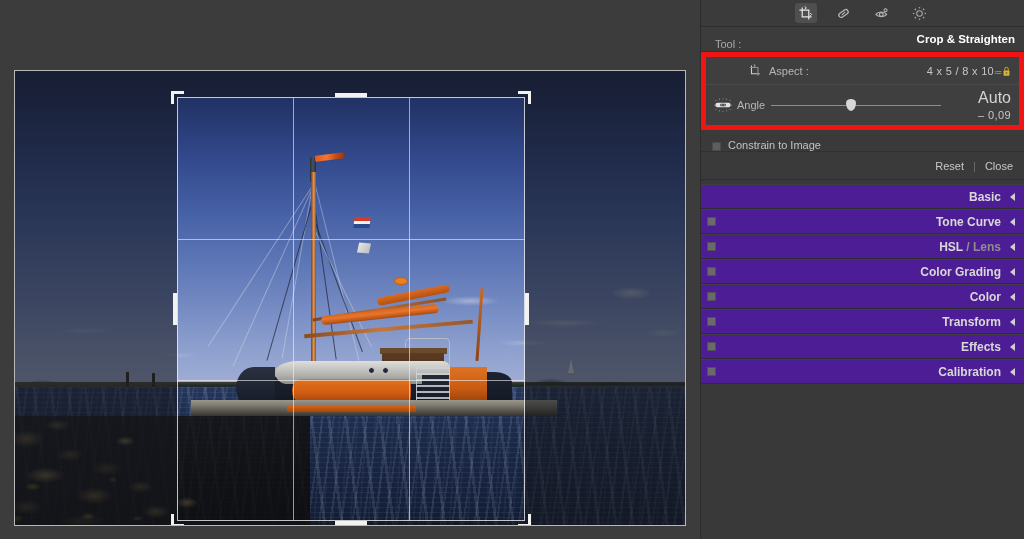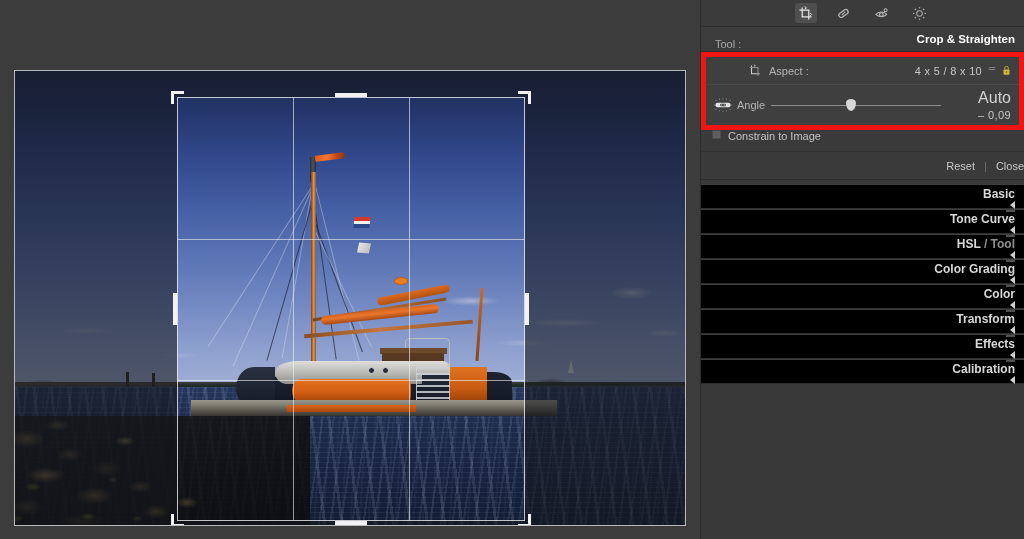--- a/index.html
+++ b/index.html
@@ -433,21 +433,21 @@
   .ctl-row {
     height: 28px;
     display: flex;
     align-items: center;
     padding: 0 8px 0 6px;
   }
   #aspect-row { border-bottom: 1px solid #4a4a4a; padding-left: 38px; }
 
   .ctl-icon { width: 22px; display: flex; align-items: center; justify-content: center; }
   .ctl-label { font-size: 11px; color: #b6b6b6; margin-left: 3px; }
-  .ctl-right { margin-left: auto; display: flex; align-items: flex-start; gap: 6px; }
+  .ctl-right { margin-left: auto; display: flex; align-items: flex-end; }
   .aspect-val { font-size: 11px; color: #c6c6c6; letter-spacing: .3px; }
   .aspect-caret { font-size: 8px; color: #9a9a9a; line-height: 1; }
 
   #angle-row { height: 40px; position: relative; }
   .slider-wrap { flex: 1; margin: 0 10px 0 6px; position: relative; height: 14px; display: flex; align-items: center; }
   .slider-track {
     width: 100%; height: 1px; background: #8d8d8d;
   }
   .slider-knob {
     position: absolute;
@@ -458,57 +458,57 @@
     transform: translateX(-50%) rotate(180deg);
     cursor: pointer;
   }
   .angle-right { width: 60px; display: flex; flex-direction: column; align-items: flex-end; }
   .angle-auto { font-size: 16px; color: #d3d3d3; cursor: pointer; }
   .angle-val { font-size: 11px; color: #c9c9c9; margin-top: 2px; letter-spacing: .4px; }
 
   #constrain-row {
     height: 22px;
     display: flex;
-    align-items: flex-start;
+    align-items: flex-end;
     padding-left: 11px;
     border-bottom: 1px solid #323232;
     background: #3a3a3a;
   }
   .chk {
     width: 9px; height: 9px;
     background: #5e5e5e;
     border: 1px solid #4a4a4a;
     margin-right: 7px;
     cursor: pointer;
   }
   #constrain-row .lbl { font-size: 11px; color: #c2c2c2; }
 
   #reset-close-row {
     height: 28px;
     display: flex;
     align-items: center;
     justify-content: flex-end;
     gap: 9px;
+    padding-right: 11px;
     background: #3a3a3a;
     border-bottom: 1px solid #2d2d2d;
   }
   #reset-close-row .btn { font-size: 11px; color: #c8c8c8; cursor: pointer; }
   #reset-close-row .sep { color: #6d6d6d; font-size: 11px; }
 
   #panel-list { margin-top: 4px; }
   .panel-item {
     height: 25px;
     display: flex;
-    align-items: flex-end;
+    align-items: center;
     padding: 0 9px 0 6px;
-    background: #000000;
+    background: #4c1d95;
     border-bottom: 1px solid #2e2e2e;
     border-top: 1px solid #3f3f3f;
     cursor: pointer;
-    flex-direction: column;
   }
   .panel-toggle {
     width: 9px; height: 9px;
     background: #6a6a6a;
     border: 1px solid #515151;
     cursor: pointer;
   }
   .panel-toggle.hidden { visibility: hidden; }
   .panel-title {
     margin-left: auto;
@@ -742,21 +742,21 @@
       </div>
 
       <div class="panel-item">
         <span class="panel-toggle"></span>
         <span class="panel-title">Tone Curve</span>
         <span class="panel-caret"></span>
       </div>
 
       <div class="panel-item">
         <span class="panel-toggle"></span>
-        <span class="panel-title"><span>HSL</span><span class="muted"> / Tool</span></span>
+        <span class="panel-title"><span>HSL</span><span class="muted"> / Lens</span></span>
         <span class="panel-caret"></span>
       </div>
 
       <div class="panel-item">
         <span class="panel-toggle"></span>
         <span class="panel-title">Color Grading</span>
         <span class="panel-caret"></span>
       </div>
 
       <div class="panel-item">

